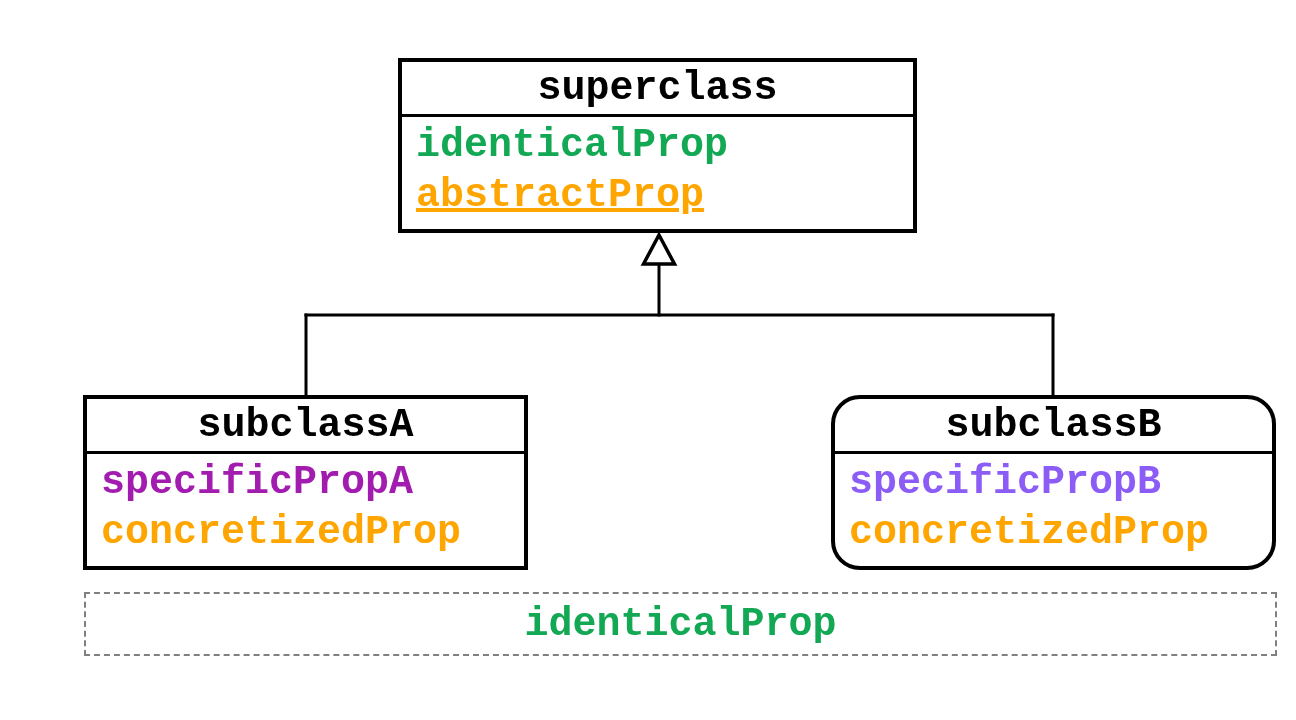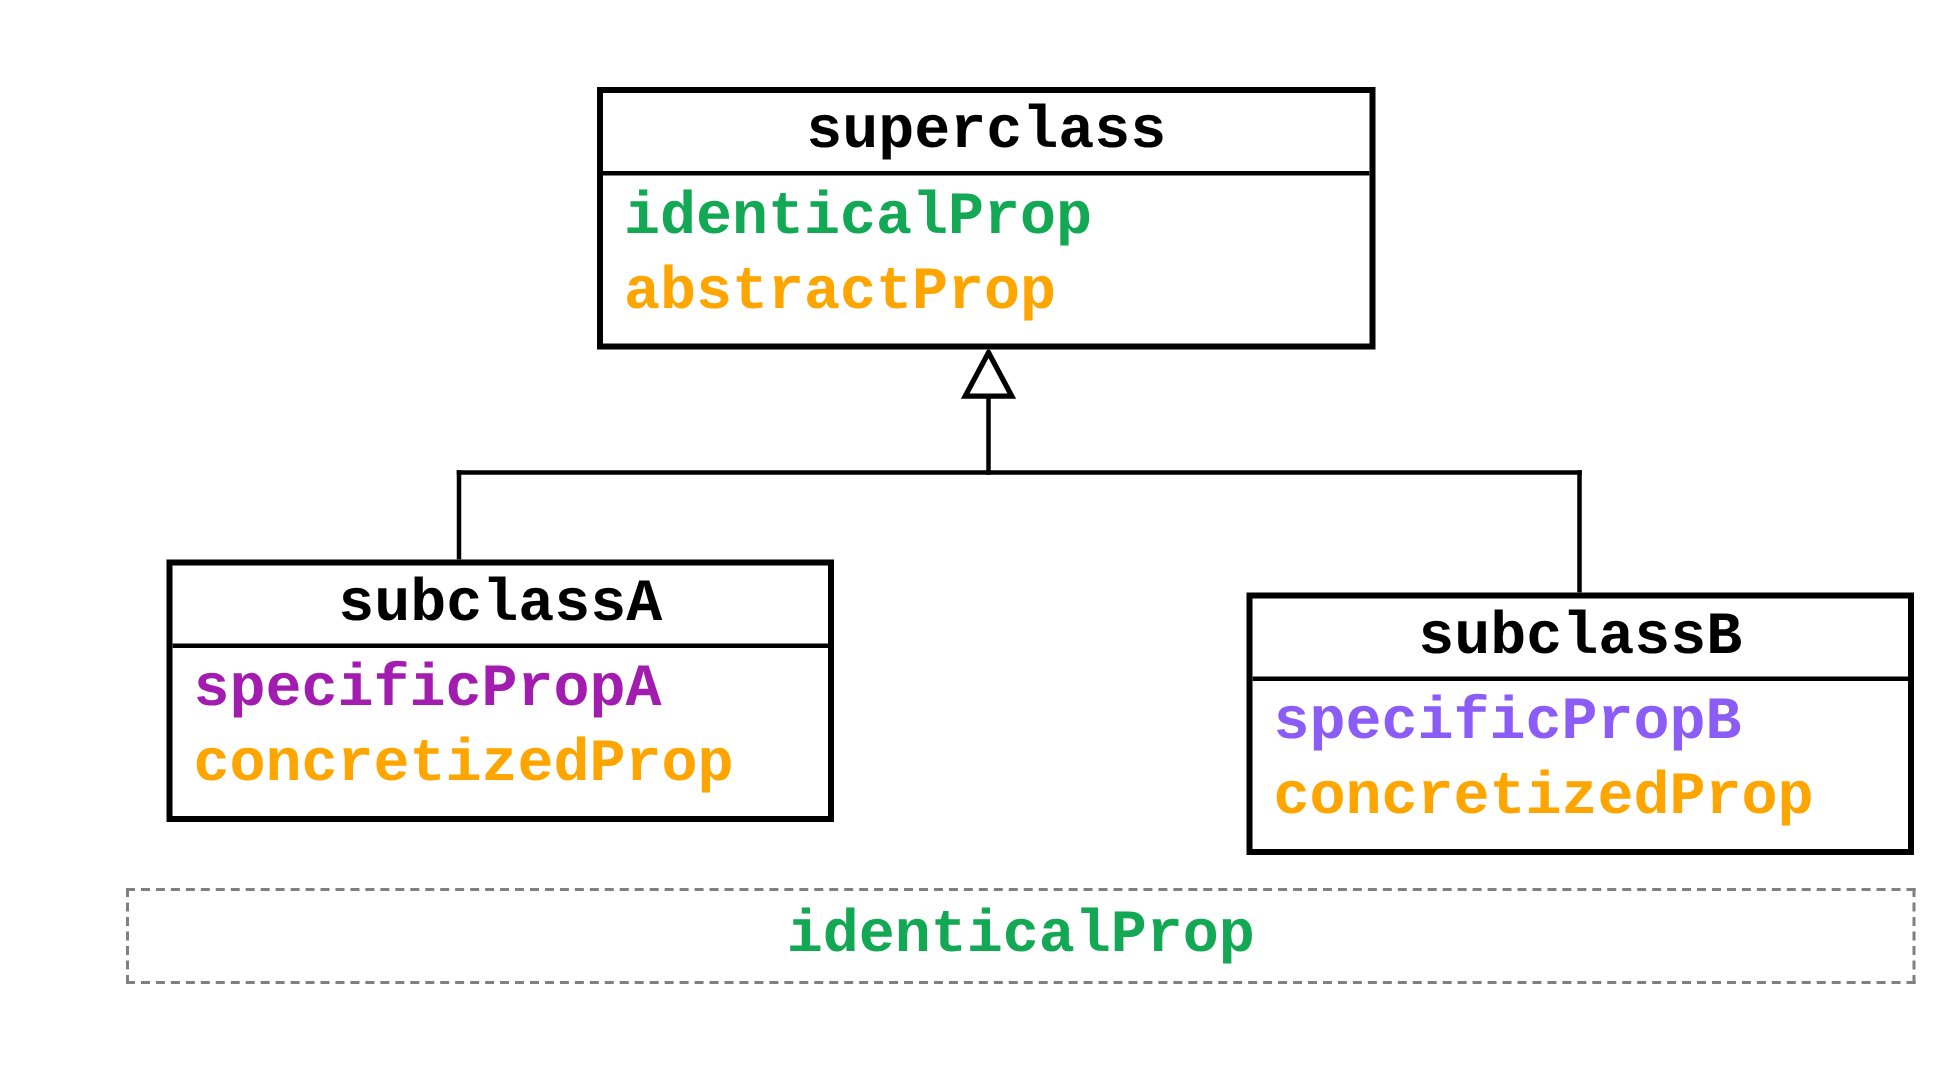--- a/index.html
+++ b/index.html
@@ -9,22 +9,22 @@
   .canvas { position: relative; width: 1200px; height: 720px; background: #ffffff; padding-left: 20px; }
 
   .connector-layer { position: absolute; left: 0; top: 0; pointer-events: none; }
 
   .uml-class {
     position: absolute;
     background: #ffffff;
     border: 4px solid #000000;
   }
   .uml-class.superclass { left: 398px; top: 58px;  width: 519px; height: 175px; }
-  .uml-class.subclass-a { left: 83px;  top: 373px; width: 445px; height: 175px; margin-left: 28px; }
-  .uml-class.subclass-b { left: 831px; top: 395px; width: 445px; height: 175px; }
+  .uml-class.subclass-a { left: 83px;  top: 395px; width: 445px; height: 175px; }
+  .uml-class.subclass-b { left: 831px; top: 395px; width: 445px; height: 175px; border-radius: 29px; }
 
   .uml-title {
     height: 55px;
     line-height: 53px;
     border-bottom: 3px solid #000000;
     text-align: center;
     font-size: 40px;
     font-weight: bold;
     color: #000000;
     white-space: nowrap;
@@ -63,21 +63,21 @@
     <line x1="304.5" y1="315" x2="1054.5" y2="315" stroke="#000000" stroke-width="3"></line>
     <line x1="306" y1="313.5" x2="306" y2="396" stroke="#000000" stroke-width="3"></line>
     <line x1="1053" y1="313.5" x2="1053" y2="396" stroke="#000000" stroke-width="3"></line>
     <polygon points="659,235 674.5,264 643.5,264" fill="#ffffff" stroke="#000000" stroke-width="3.5"></polygon>
   </svg>
 
   <div class="uml-class superclass">
     <div class="uml-title">superclass</div>
     <div class="uml-props">
       <div class="prop" style="color: rgb(18, 168, 84);">identicalProp</div>
-      <div class="prop" style="color: rgb(255, 165, 0);">abstractProp</div>
+      <div class="prop" style="color: rgb(255, 165, 0); text-decoration: underline;">abstractProp</div>
     </div>
   </div>
 
   <div class="uml-class subclass-a">
     <div class="uml-title">subclassA</div>
     <div class="uml-props">
       <div class="prop" style="color: #a21caf;">specificPropA</div>
       <div class="prop" style="color: rgb(255, 165, 0);">concretizedProp</div>
     </div>
   </div>

